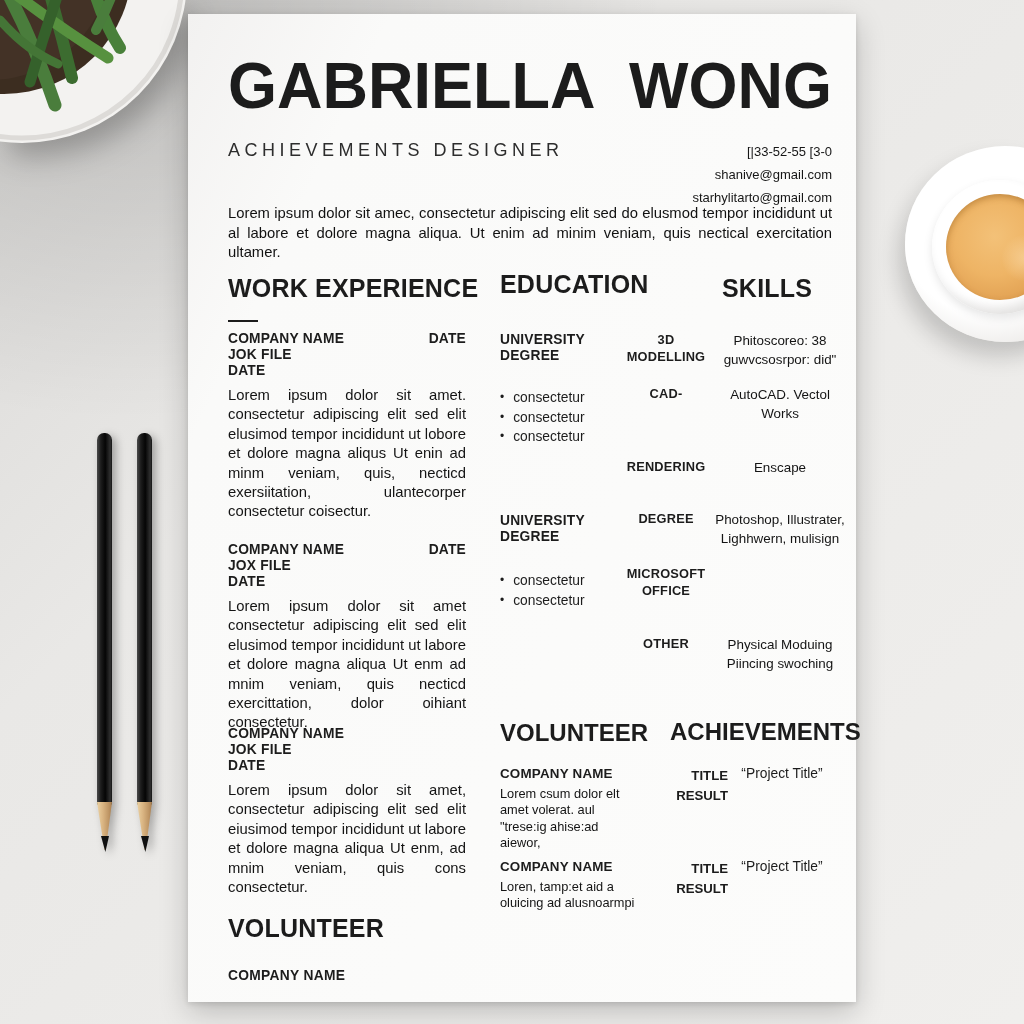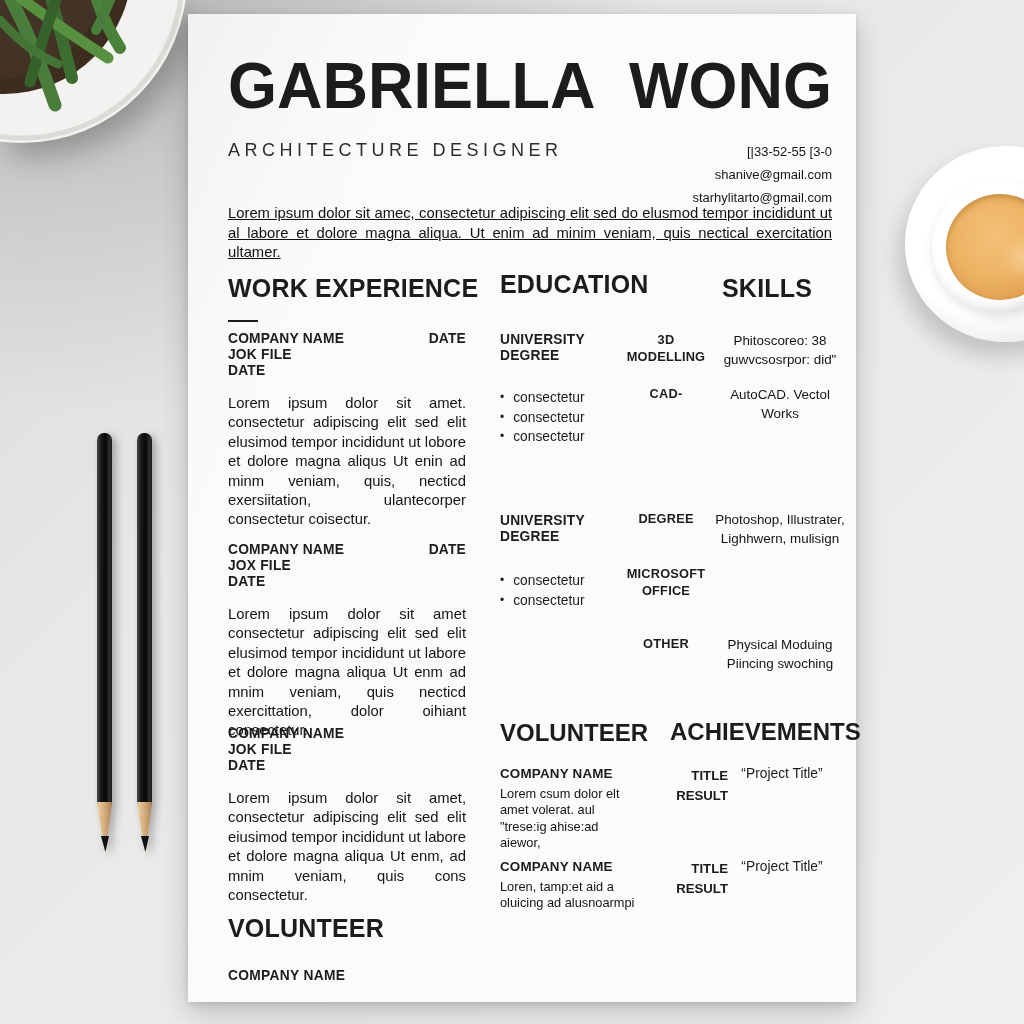--- a/index.html
+++ b/index.html
@@ -72,32 +72,32 @@
 
   
   .name-row { left: 40px; top: 40px; width: 604px; display: flex; justify-content: space-between; gap: 10px; }
   .name {
     font-size: 63px; font-weight: 800; letter-spacing: 0px; line-height: 1;
     transform: scaleY(1.04);
   }
   .job-title { left: 40px; top: 126px; font-size: 18px; letter-spacing: 4.5px; color: #2d2d2d; }
   .contact { left: 300px; top: 126px; width: 344px; text-align: right; font-size: 13px; line-height: 1.78; color: #161616; }
 
-  .summary { left: 40px; top: 190px; width: 604px; font-size: 14.8px; line-height: 1.33; text-align: justify; color: #111; text-decoration: underline; }
+  .summary { left: 40px; top: 190px; width: 604px; font-size: 14.8px; line-height: 1.33; text-align: justify; color: #111; }
 
   .sec-h { font-size: 25px; font-weight: 800; letter-spacing: 0.2px; }
   .sec-h-sm { font-size: 24px; font-weight: 800; }
 
   
   .rule { left: 40px; top: 306px; width: 30px; height: 2px; background: #1c1c1c; }
   .job { width: 238px; }
   .job-head { font-size: 13.8px; font-weight: 700; line-height: 1.16; letter-spacing: 0.2px; }
   .job-top { display: flex; justify-content: space-between; }
   .job-date-right { font-size: 13.8px; font-weight: 700; }
-  .job-body { margin-top: 15px; font-size: 14.8px; line-height: 1.31; text-align: justify; color: #141414; }
+  .job-body { margin-top: 7px; font-size: 14.8px; line-height: 1.31; text-align: justify; color: #141414; }
 
   
   .edu-head { font-size: 13.8px; font-weight: 700; line-height: 1.16; letter-spacing: 0.2px; }
   .edu-list { list-style: none; font-size: 13.8px; line-height: 1.42; }
   .edu-list li { display: flex; gap: 9px; }
   .bullet { font-size: 12px; line-height: 1.6; }
 
   
   .skill-row { left: 430px; width: 228px; display: grid; grid-template-columns: 96px 132px; column-gap: 0px; }
   .skill-label { font-size: 12.8px; font-weight: 700; text-align: center; line-height: 1.3; letter-spacing: 0.2px; align-self: start; }
@@ -148,21 +148,21 @@
       <div class="pencil-wood"></div>
       <div class="pencil-lead"></div>
   </div>
 
   <div class="paper">
 
     <div class="abs name-row">
       <span class="name">GABRIELLA</span>
       <span class="name">WONG</span>
     </div>
-    <div class="abs job-title">ARCHITECTURE DESIGNER</div>
+    <div class="abs job-title">ACHIEVEMENTS DESIGNER</div>
     <div class="abs contact">
       <div>[|33-52-55 [3-0</div>
       <div>shanive@gmail.com</div>
       <div>starhylitarto@gmail.com</div>
     </div>
 
     <div class="abs summary">Lorem ipsum dolor sit amec, consectetur adipiscing elit  sed do elusmod tempor incididunt ut al labore et dolore magna aliqua. Ut enim ad minim veniam, quis  nectical exercitation ultamer.</div>
 
     <div class="abs sec-h" style="left:40px; top:260px;">WORK EXPERIENCE</div>
     <div class="abs sec-h" style="left:312px; top:256px;">EDUCATION</div>
@@ -241,20 +241,24 @@
     </ul>
 
     <div class="abs skill-row" style="top:318px;">
       <div class="skill-label">3D MODELLING</div>
       <div class="skill-value">Phitoscoreo: 38 guwvcsosrpor: did"</div>
     </div>
     <div class="abs skill-row" style="top:372px;">
       <div class="skill-label">CAD-</div>
       <div class="skill-value">AutoCAD. Vectol Works</div>
     </div>
+    <div class="abs skill-row" style="top:445px;">
+      <div class="skill-label">RENDERING</div>
+      <div class="skill-value">Enscape</div>
+    </div>
     <div class="abs skill-row" style="top:497px;">
       <div class="skill-label">DEGREE</div>
       <div class="skill-value">Photoshop, Illustrater, Lighhwern, mulisign</div>
     </div>
     <div class="abs skill-row" style="top:552px;">
       <div class="skill-label">MICROSOFT OFFICE</div>
     </div>
     <div class="abs skill-row" style="top:622px;">
       <div class="skill-label">OTHER</div>
       <div class="skill-value">Physical Moduing Piincing swoching</div>

